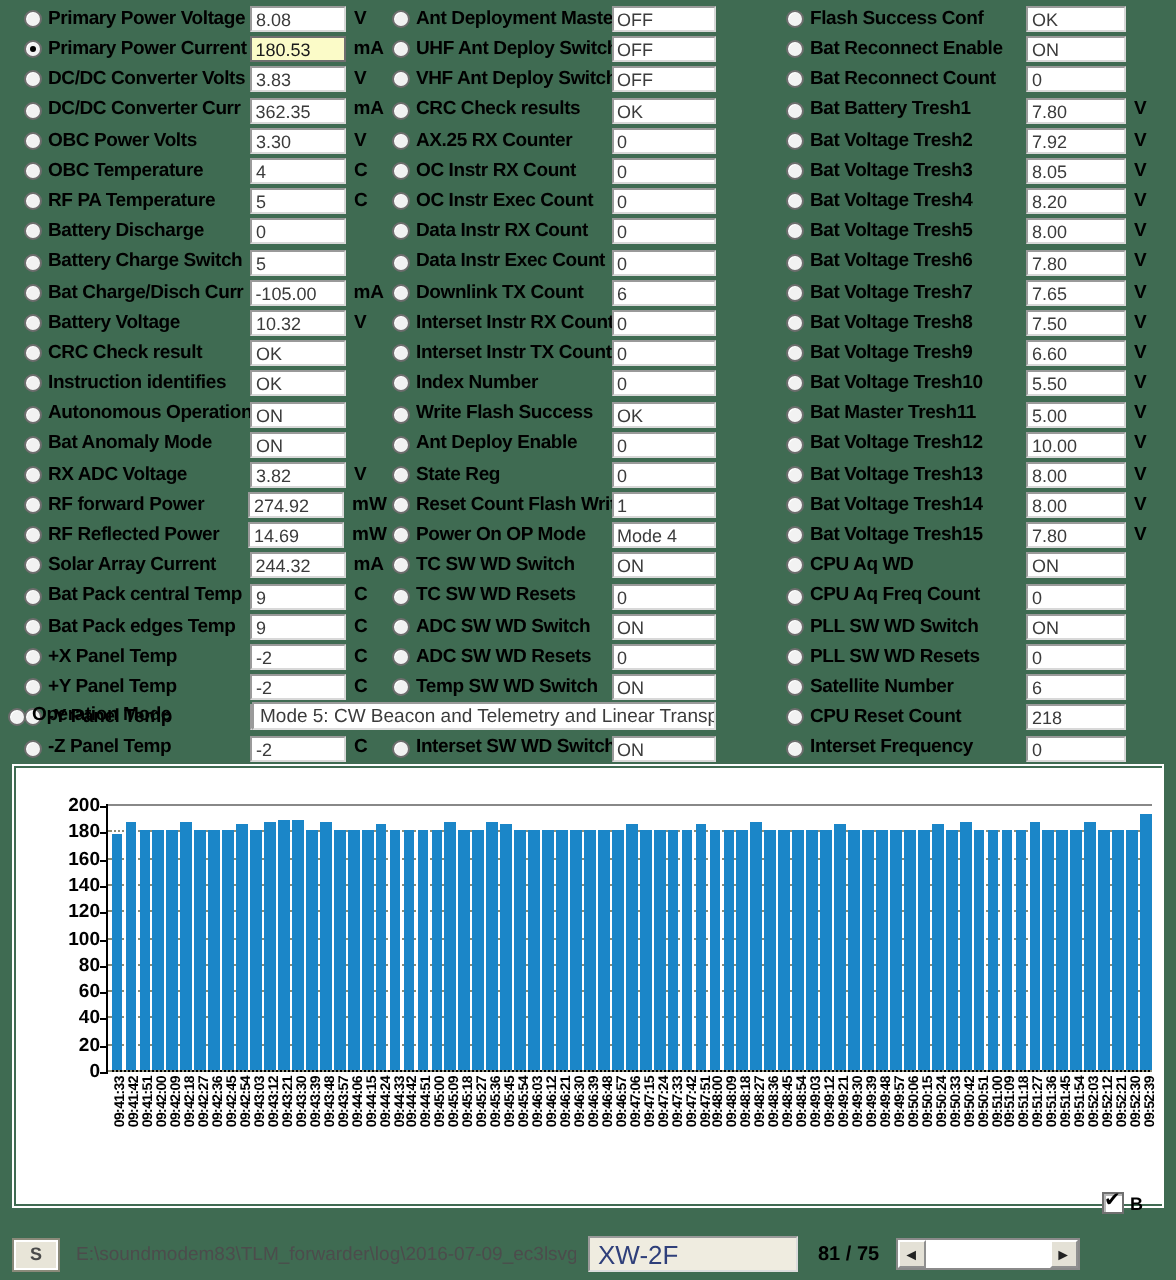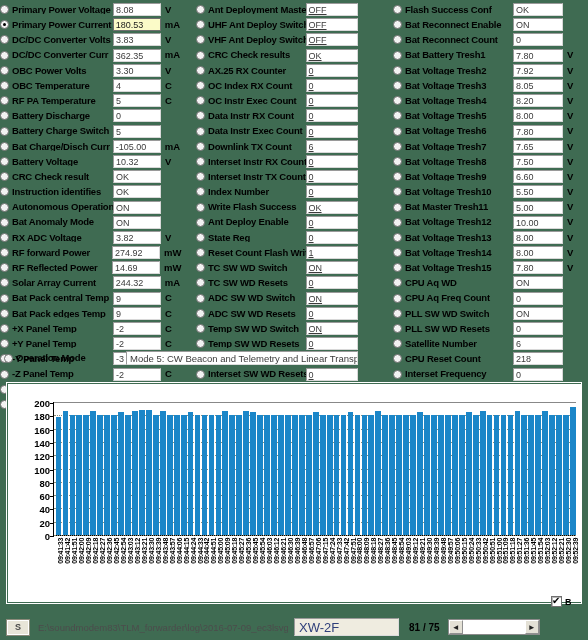--- a/index.html
+++ b/index.html
@@ -14,21 +14,21 @@
     position: relative;
     width: 588px; height: 640px;
     background: #3f6b52;
   }
 
   
   .tlm-col {
     position: absolute;
     top: 2px;
   }
-  #col1 { left: 0;  width: 180px; }
+  #col1 { left: 12px;  width: 180px; }
   #col2 { left: 196px; width: 180px; }
   #col3 { left: 393px; width: 192px; }
 
   .row {
     display: flex;
     align-items: center;
     height: 15.2px;
     white-space: nowrap;
   }
   .radio {
@@ -70,21 +70,21 @@
     border-bottom-color: #d8d8d8;
     font-size: 9px;
     color: #3b3b3b;
     line-height: 12px;
     padding: 0 2px;
     overflow: hidden;
     flex: 0 0 auto;
     font-family: "Liberation Sans", sans-serif;
   }
   #col1 .val { width: 48px; }
-  #col2 .val { width: 52px; text-decoration: underline; }
+  #col2 .val { width: 52px; }
   #col3 .val { width: 50px; }
 
   .val.hl {
     background: #fbfbc8;
     border-color: #6f6f6f;
     color: #1a1a1a;
   }
   .unit {
     font-size: 9.5px;
     font-weight: bold;
@@ -526,21 +526,21 @@
         <span class="unit"></span>
       </div>
       <div class="row">
         <span class="radio"></span>
         <span class="lbl">AX.25 RX Counter</span>
         <span class="val">0</span>
         <span class="unit"></span>
       </div>
       <div class="row">
         <span class="radio"></span>
-        <span class="lbl">OC Index RX Count</span>
+        <span class="lbl">OC Instr RX Count</span>
         <span class="val">0</span>
         <span class="unit"></span>
       </div>
       <div class="row">
         <span class="radio"></span>
         <span class="lbl">OC Instr Exec Count</span>
         <span class="val">0</span>
         <span class="unit"></span>
       </div>
       <div class="row">
@@ -594,20 +594,26 @@
       <div class="row">
         <span class="radio"></span>
         <span class="lbl">State Reg</span>
         <span class="val">0</span>
         <span class="unit"></span>
       </div>
       <div class="row">
         <span class="radio"></span>
         <span class="lbl">Reset Count Flash Write</span>
         <span class="val">1</span>
+        <span class="unit"></span>
+      </div>
+      <div class="row">
+        <span class="radio"></span>
+        <span class="lbl">Power On OP Mode</span>
+        <span class="val">Mode 4</span>
         <span class="unit"></span>
       </div>
       <div class="row">
         <span class="radio"></span>
         <span class="lbl">TC SW WD Switch</span>
         <span class="val">ON</span>
         <span class="unit"></span>
       </div>
       <div class="row">
         <span class="radio"></span>

